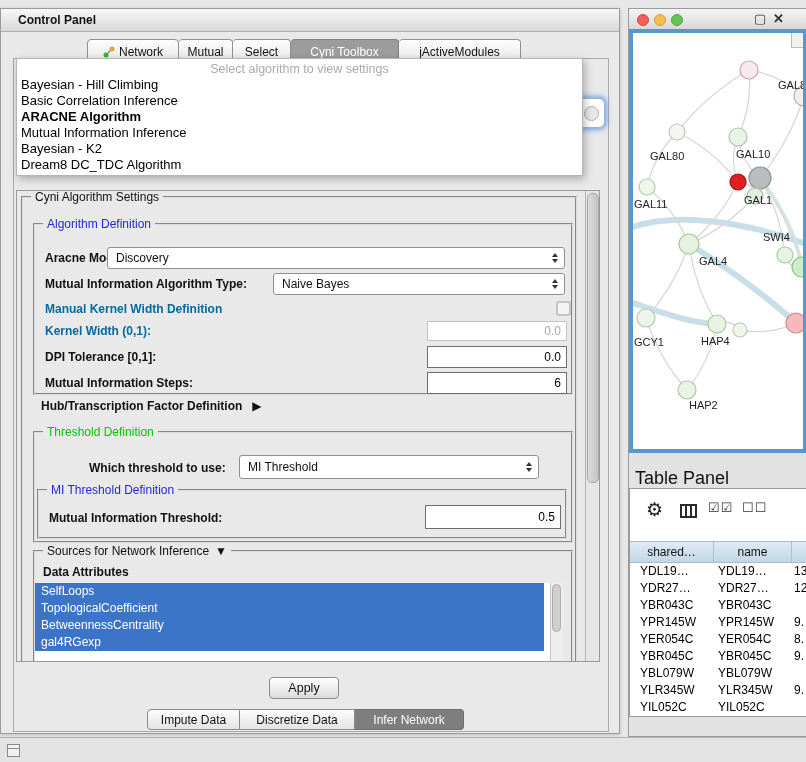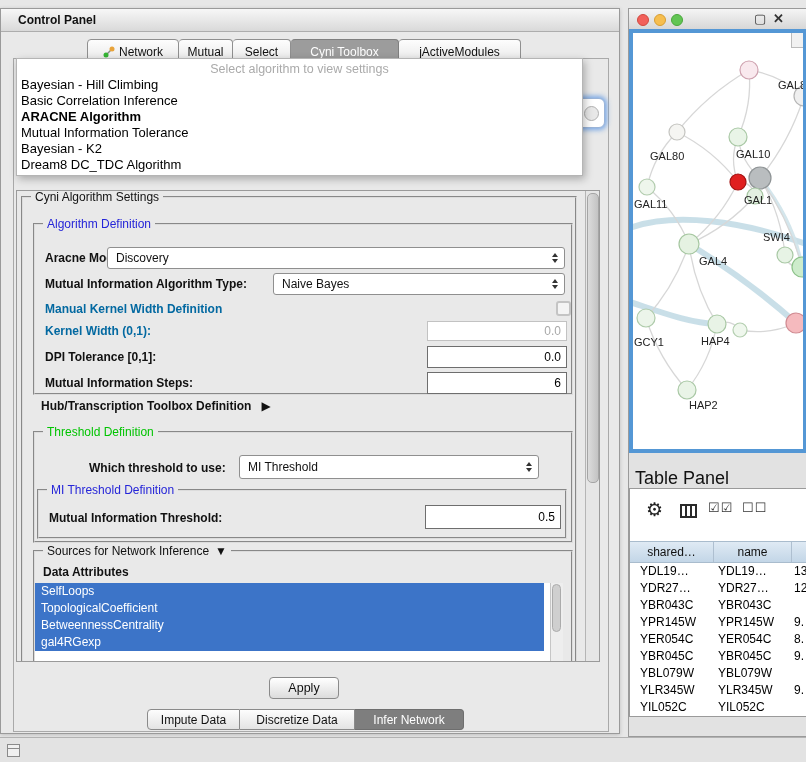--- a/index.html
+++ b/index.html
@@ -136,21 +136,21 @@
     <div class="combo-fragment">
       <span class="frag-dot"></span>
     </div>
 
     <div class="algo-popup">
       <div class="algo-header">Select algorithm to view settings</div>
       <div id="algo-items">
           <div class="algo-item">Bayesian - Hill Climbing</div>
           <div class="algo-item">Basic Correlation Inference</div>
           <div class="algo-item sel">ARACNE Algorithm</div>
-          <div class="algo-item">Mutual Information Tolerance</div>
+          <div class="algo-item">Mutual Information Inference</div>
           <div class="algo-item">Bayesian - K2</div>
           <div class="algo-item">Dream8 DC_TDC Algorithm</div>
         </div>
     </div>
 
     <div class="scrollwrap">
       <div class="viewport">
         <div class="group" style="left:4px;top:5px;width:556px;height:640px;">
           <span class="group-title">Cyni Algorithm Settings</span>
 
@@ -182,21 +182,21 @@
             <input class="field disabled" style="left: 392px; top: 96px; width: 140px; height: 20px;" readonly="" value="0.0">
 
             <span class="lbl bold" style="left:10px;top:125px;">DPI Tolerance [0,1]:</span>
             <input class="field" style="left: 392px; top: 121px; width: 140px; height: 22px;" readonly="" value="0.0">
 
             <span class="lbl bold" style="left:10px;top:151px;">Mutual Information Steps:</span>
             <input class="field" style="left: 392px; top: 147px; width: 140px; height: 22px;" readonly="" value="6">
           </div>
 
           <div class="hub-row">
-            <span class="lbl bold" style="position:static;">Hub/Transcription Toolbox Definition</span>
+            <span class="lbl bold" style="position:static;">Hub/Transcription Factor Definition</span>
             <span class="hub-arrow">▶</span>
           </div>
 
           <div class="group" style="left:10px;top:233px;width:540px;height:112px;">
             <span class="group-title t-green">Threshold Definition</span>
 
             <span class="lbl bold" style="left:54px;top:28px;">Which threshold to use:</span>
             <div class="combo" style="left:204px;top:22px;width:300px;height:24px;">
               <span>MI Threshold</span>
               <span class="spin">

